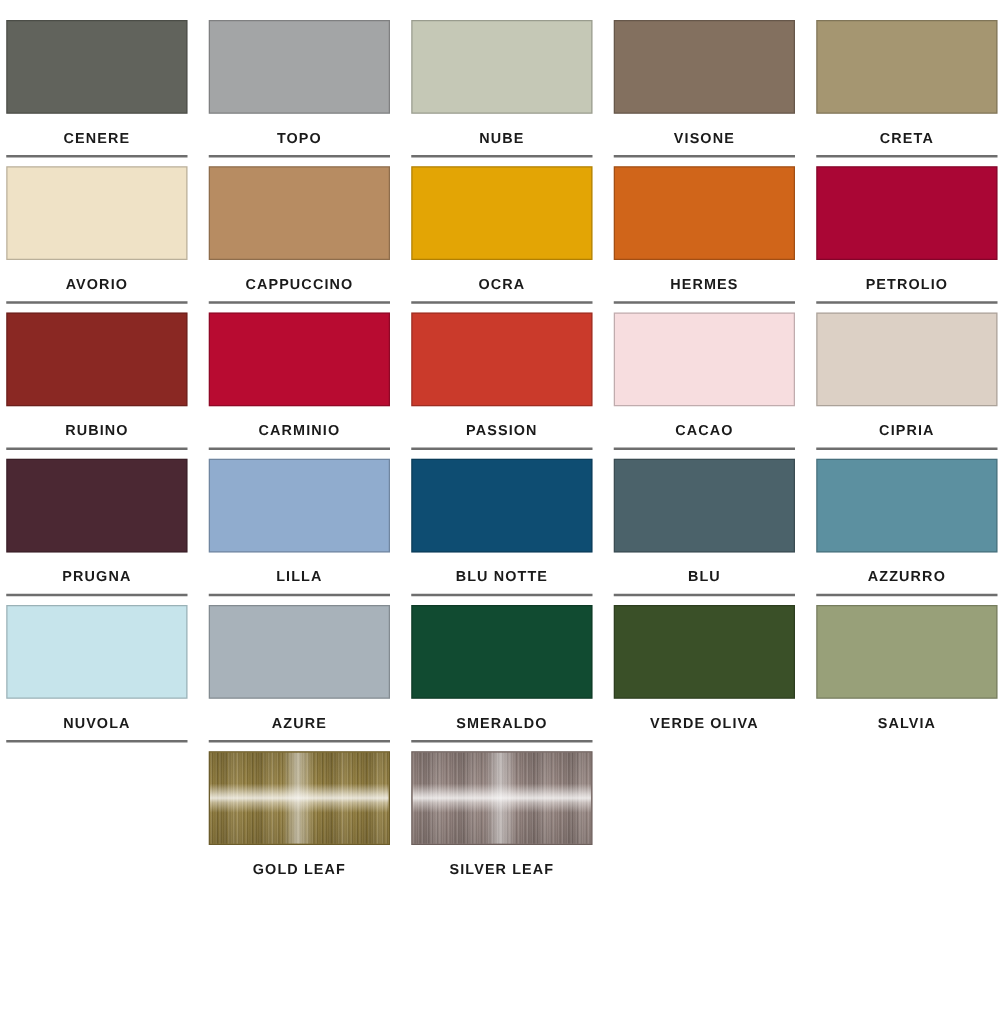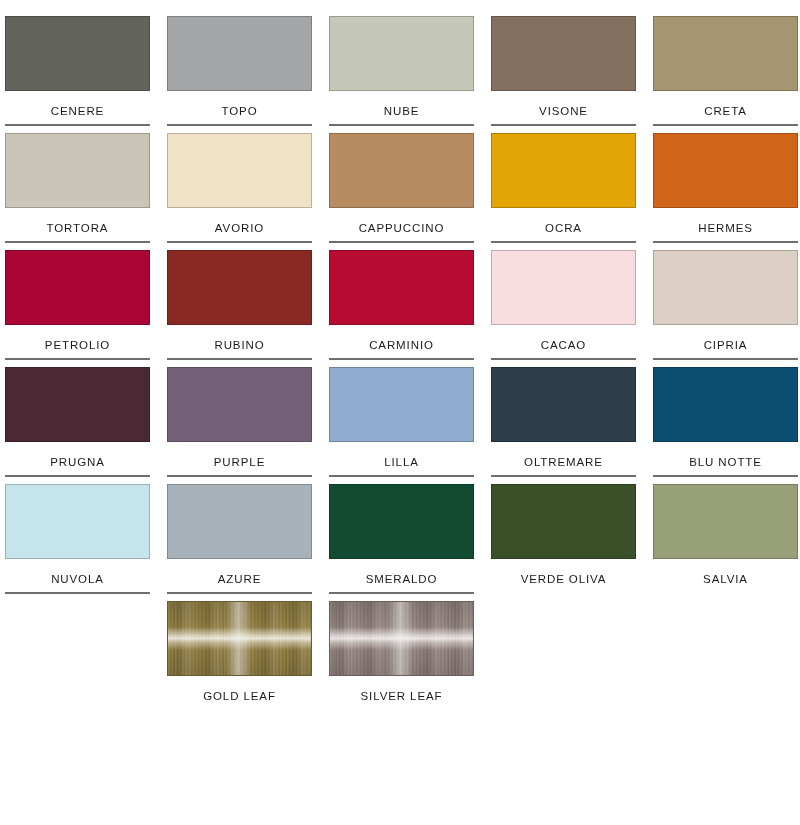--- a/index.html
+++ b/index.html
@@ -107,21 +107,21 @@
       rgba(255,255,255,0.30) 52%,
       rgba(255,255,255,0.00) 58%,
       rgba(255,255,255,0.00) 100%
     );
   }
 
   .label {
     width: 145px;
     text-align: center;
     font-size: 11.5px;
-    font-weight: normal;
+    font-weight: bold;
     letter-spacing: 0.9px;
     color: #1a1a1a;
     margin-top: 13px;
     line-height: 14px;
     white-space: nowrap;
   }
 
   .rule {
     width: 145px;
     height: 2px;
@@ -153,25 +153,20 @@
         <div class="swatch" style="background-color: rgb(131, 112, 95);"></div>
         <div class="label">VISONE</div>
         <div class="rule"></div>
       </div>
       <div class="cell">
         <div class="swatch" style="background-color: rgb(165, 150, 113);"></div>
         <div class="label">CRETA</div>
         <div class="rule"></div>
       </div>
       <div class="cell">
-        <div class="swatch" style="background-color: rgb(202, 197, 182);"></div>
-        <div class="label">TORTORA</div>
-        <div class="rule"></div>
-      </div>
-      <div class="cell">
         <div class="swatch" style="background-color: rgb(239, 226, 198);"></div>
         <div class="label">AVORIO</div>
         <div class="rule"></div>
       </div>
       <div class="cell">
         <div class="swatch" style="background-color: rgb(183, 140, 98);"></div>
         <div class="label">CAPPUCCINO</div>
         <div class="rule"></div>
       </div>
       <div class="cell">
@@ -193,52 +188,57 @@
         <div class="swatch" style="background-color: rgb(138, 40, 35);"></div>
         <div class="label">RUBINO</div>
         <div class="rule"></div>
       </div>
       <div class="cell">
         <div class="swatch" style="background-color: rgb(184, 11, 49);"></div>
         <div class="label">CARMINIO</div>
         <div class="rule"></div>
       </div>
       <div class="cell">
+        <div class="swatch" style="background-color: rgb(202, 58, 43);"></div>
+        <div class="label">PASSION</div>
+        <div class="rule"></div>
+      </div>
+      <div class="cell">
         <div class="swatch" style="background-color: rgb(247, 221, 223);"></div>
         <div class="label">CACAO</div>
         <div class="rule"></div>
       </div>
       <div class="cell">
         <div class="swatch" style="background-color: rgb(220, 208, 197);"></div>
         <div class="label">CIPRIA</div>
         <div class="rule"></div>
       </div>
       <div class="cell">
         <div class="swatch" style="background-color: rgb(75, 40, 51);"></div>
         <div class="label">PRUGNA</div>
         <div class="rule"></div>
       </div>
       <div class="cell">
-        <div class="swatch" style="background-color: rgb(117, 96, 122);"></div>
-        <div class="label">PURPLE</div>
-        <div class="rule"></div>
-      </div>
-      <div class="cell">
         <div class="swatch" style="background-color: rgb(144, 172, 206);"></div>
         <div class="label">LILLA</div>
         <div class="rule"></div>
       </div>
       <div class="cell">
-        <div class="swatch" style="background-color: rgb(44, 62, 76);"></div>
-        <div class="label">OLTREMARE</div>
-        <div class="rule"></div>
-      </div>
-      <div class="cell">
         <div class="swatch" style="background-color: rgb(14, 77, 114);"></div>
         <div class="label">BLU NOTTE</div>
+        <div class="rule"></div>
+      </div>
+      <div class="cell">
+        <div class="swatch" style="background-color: rgb(75, 98, 106);"></div>
+        <div class="label">BLU</div>
+        <div class="rule"></div>
+      </div>
+      <div class="cell">
+        <div class="swatch" style="background-color: rgb(92, 144, 160);"></div>
+        <div class="label">AZZURRO</div>
         <div class="rule"></div>
       </div>
       <div class="cell">
         <div class="swatch" style="background-color: rgb(198, 228, 235);"></div>
         <div class="label">NUVOLA</div>
         <div class="rule"></div>
       </div>
       <div class="cell">
         <div class="swatch" style="background-color: rgb(168, 178, 186);"></div>
         <div class="label">AZURE</div>

